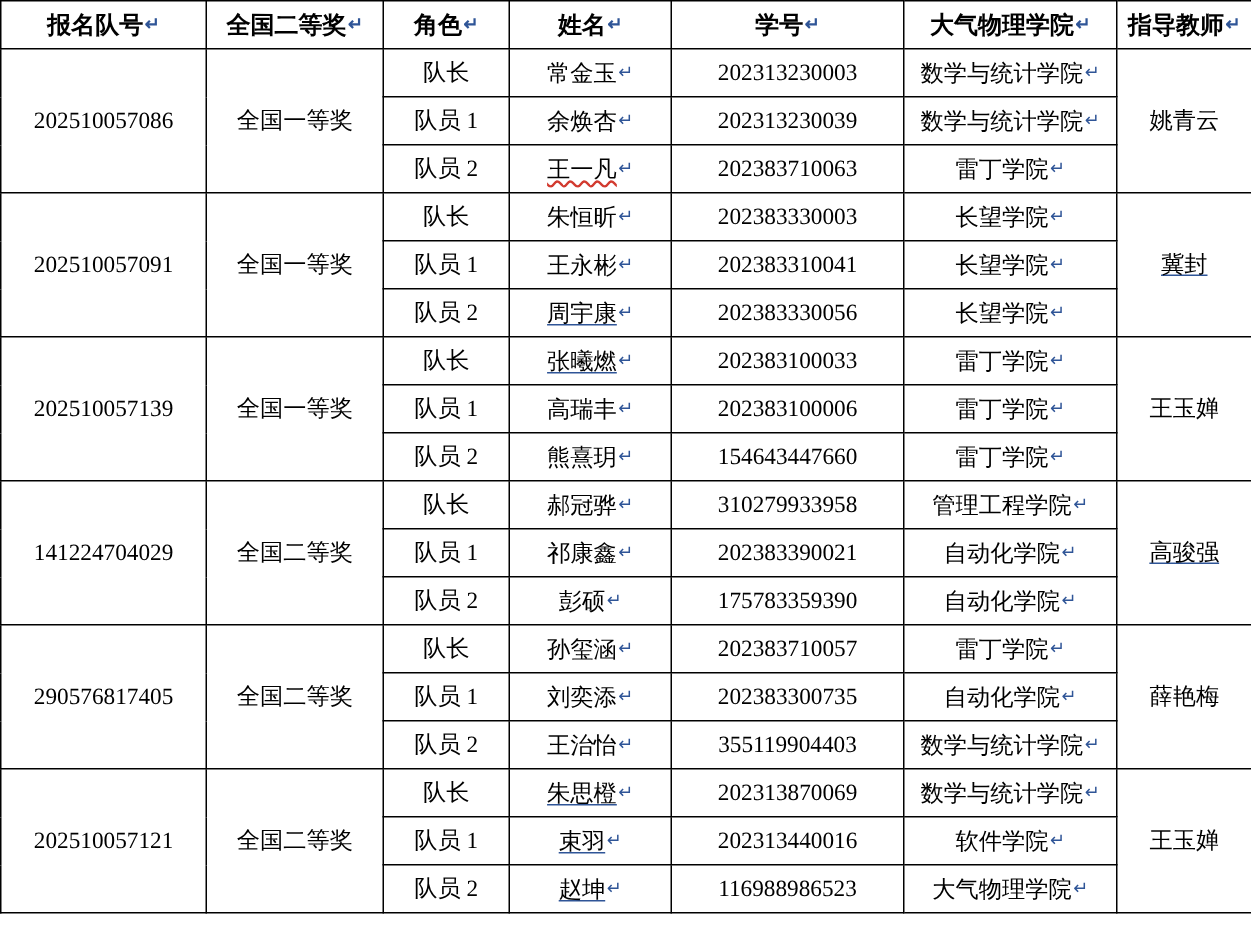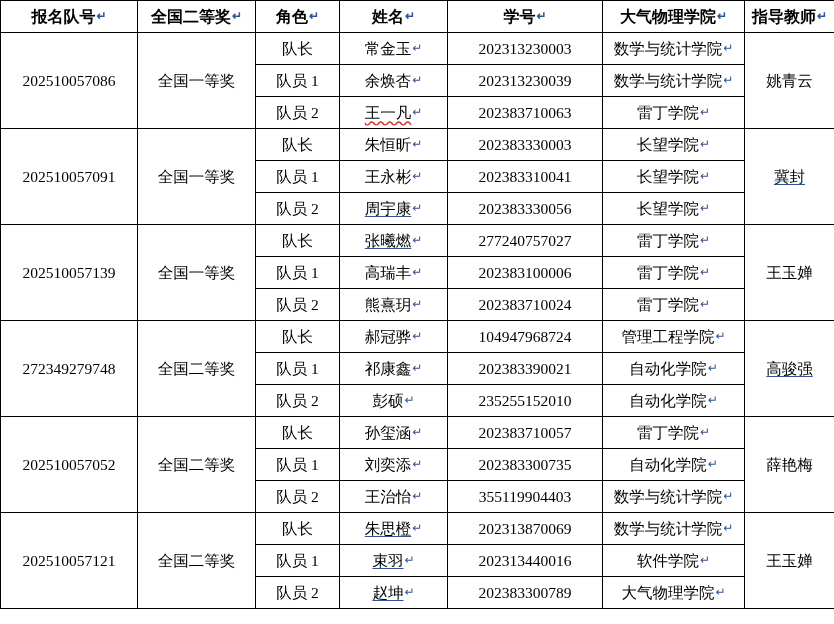--- a/index.html
+++ b/index.html
@@ -141,59 +141,59 @@
           <td><span class="cell-inner"><span class="txt ">队员 2</span></span></td>
           <td><span class="cell-inner"><span class="txt ul-straight-blue">周宇康</span></span><span class="pilcrow">↵</span></td>
           <td><span class="cell-inner"><span class="txt ">202383330056</span></span></td>
           <td><span class="cell-inner"><span class="txt ">长望学院</span></span><span class="pilcrow">↵</span></td>
         </tr>
         <tr>
           <td rowspan="3"><span class="cell-inner"><span class="txt ">202510057139</span></span></td>
           <td rowspan="3"><span class="cell-inner"><span class="txt ">全国一等奖</span></span></td>
           <td><span class="cell-inner"><span class="txt ">队长</span></span></td>
           <td><span class="cell-inner"><span class="txt ul-straight-blue">张曦燃</span></span><span class="pilcrow">↵</span></td>
-          <td><span class="cell-inner"><span class="txt ">277240757027</span></span></td>
+          <td><span class="cell-inner"><span class="txt ">202383100033</span></span></td>
           <td><span class="cell-inner"><span class="txt ">雷丁学院</span></span><span class="pilcrow">↵</span></td>
           <td rowspan="3"><span class="cell-inner"><span class="txt ">王玉婵</span></span></td>
         </tr>
         <tr>
           <td><span class="cell-inner"><span class="txt ">队员 1</span></span></td>
           <td><span class="cell-inner"><span class="txt ">高瑞丰</span></span><span class="pilcrow">↵</span></td>
           <td><span class="cell-inner"><span class="txt ">202383100006</span></span></td>
           <td><span class="cell-inner"><span class="txt ">雷丁学院</span></span><span class="pilcrow">↵</span></td>
         </tr>
         <tr>
           <td><span class="cell-inner"><span class="txt ">队员 2</span></span></td>
           <td><span class="cell-inner"><span class="txt ">熊熹玥</span></span><span class="pilcrow">↵</span></td>
-          <td><span class="cell-inner"><span class="txt ">202383710024</span></span></td>
-          <td><span class="cell-inner"><span class="txt ">雷丁学院</span></span><span class="pilcrow">↵</span></td>
-        </tr>
-        <tr>
-          <td rowspan="3"><span class="cell-inner"><span class="txt ">272349279748</span></span></td>
+          <td><span class="cell-inner"><span class="txt ">154643447660</span></span></td>
+          <td><span class="cell-inner"><span class="txt ">雷丁学院</span></span><span class="pilcrow">↵</span></td>
+        </tr>
+        <tr>
+          <td rowspan="3"><span class="cell-inner"><span class="txt ">141224704029</span></span></td>
           <td rowspan="3"><span class="cell-inner"><span class="txt ">全国二等奖</span></span></td>
           <td><span class="cell-inner"><span class="txt ">队长</span></span></td>
           <td><span class="cell-inner"><span class="txt ">郝冠骅</span></span><span class="pilcrow">↵</span></td>
-          <td><span class="cell-inner"><span class="txt ">104947968724</span></span></td>
+          <td><span class="cell-inner"><span class="txt ">310279933958</span></span></td>
           <td><span class="cell-inner"><span class="txt ">管理工程学院</span></span><span class="pilcrow">↵</span></td>
           <td rowspan="3"><span class="cell-inner"><span class="txt ul-straight-blue">高骏强</span></span></td>
         </tr>
         <tr>
           <td><span class="cell-inner"><span class="txt ">队员 1</span></span></td>
           <td><span class="cell-inner"><span class="txt ">祁康鑫</span></span><span class="pilcrow">↵</span></td>
           <td><span class="cell-inner"><span class="txt ">202383390021</span></span></td>
           <td><span class="cell-inner"><span class="txt ">自动化学院</span></span><span class="pilcrow">↵</span></td>
         </tr>
         <tr>
           <td><span class="cell-inner"><span class="txt ">队员 2</span></span></td>
           <td><span class="cell-inner"><span class="txt ">彭硕</span></span><span class="pilcrow">↵</span></td>
-          <td><span class="cell-inner"><span class="txt ">235255152010</span></span></td>
+          <td><span class="cell-inner"><span class="txt ">175783359390</span></span></td>
           <td><span class="cell-inner"><span class="txt ">自动化学院</span></span><span class="pilcrow">↵</span></td>
         </tr>
         <tr>
-          <td rowspan="3"><span class="cell-inner"><span class="txt ">202510057052</span></span></td>
+          <td rowspan="3"><span class="cell-inner"><span class="txt ">290576817405</span></span></td>
           <td rowspan="3"><span class="cell-inner"><span class="txt ">全国二等奖</span></span></td>
           <td><span class="cell-inner"><span class="txt ">队长</span></span></td>
           <td><span class="cell-inner"><span class="txt ">孙玺涵</span></span><span class="pilcrow">↵</span></td>
           <td><span class="cell-inner"><span class="txt ">202383710057</span></span></td>
           <td><span class="cell-inner"><span class="txt ">雷丁学院</span></span><span class="pilcrow">↵</span></td>
           <td rowspan="3"><span class="cell-inner"><span class="txt ">薛艳梅</span></span></td>
         </tr>
         <tr>
           <td><span class="cell-inner"><span class="txt ">队员 1</span></span></td>
           <td><span class="cell-inner"><span class="txt ">刘奕添</span></span><span class="pilcrow">↵</span></td>
@@ -217,18 +217,18 @@
         </tr>
         <tr>
           <td><span class="cell-inner"><span class="txt ">队员 1</span></span></td>
           <td><span class="cell-inner"><span class="txt ul-straight-blue">束羽</span></span><span class="pilcrow">↵</span></td>
           <td><span class="cell-inner"><span class="txt ">202313440016</span></span></td>
           <td><span class="cell-inner"><span class="txt ">软件学院</span></span><span class="pilcrow">↵</span></td>
         </tr>
         <tr>
           <td><span class="cell-inner"><span class="txt ">队员 2</span></span></td>
           <td><span class="cell-inner"><span class="txt ul-straight-blue">赵坤</span></span><span class="pilcrow">↵</span></td>
-          <td><span class="cell-inner"><span class="txt ">202383300789</span></span></td>
+          <td><span class="cell-inner"><span class="txt ">116988986523</span></span></td>
           <td><span class="cell-inner"><span class="txt ">大气物理学院</span></span><span class="pilcrow">↵</span></td>
         </tr>
       </tbody>
   </table>
 </div>
 
 </body></html>

